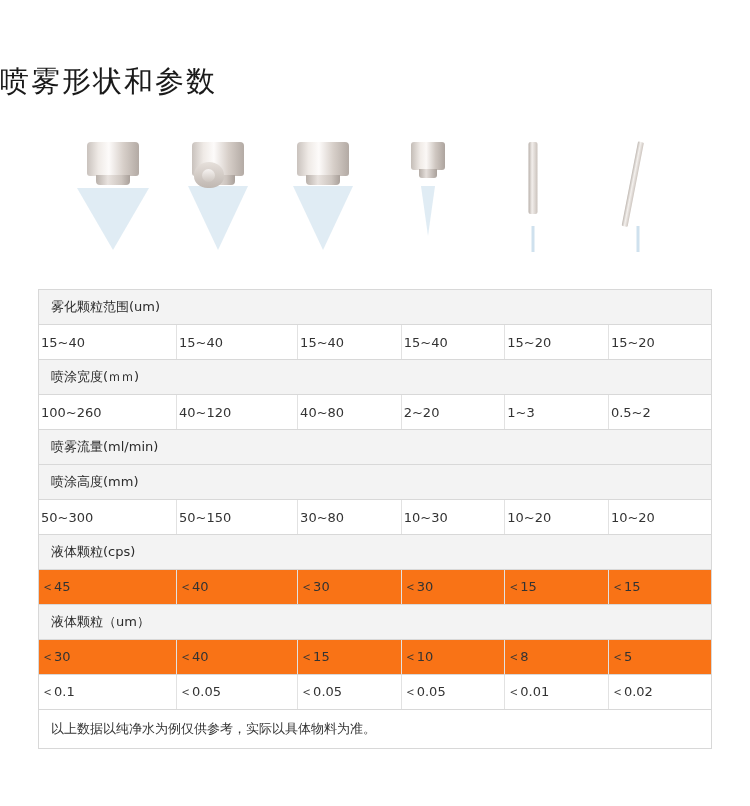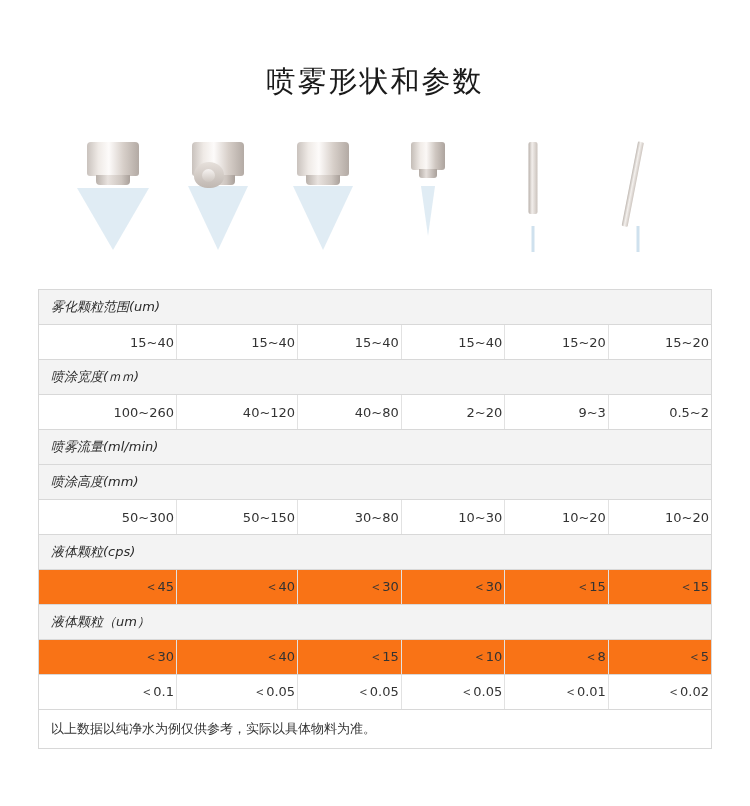--- a/index.html
+++ b/index.html
@@ -14,21 +14,20 @@
     color: #333;
     position: relative;
     overflow: hidden;
   }
   .page {
     width: 750px;
     height: 806px;
     position: relative;
   }
   .title {
-    text-align: center;
     font-size: 29px;
     color: #1a1a1a;
     letter-spacing: 2px;
     padding-top: 62px;
     font-weight: 400;
     font-family: "DejaVu Sans", sans-serif;
   }
   
   .nozzles {
     margin-top: 28px;
@@ -160,32 +159,31 @@
   table.spec {
     width: 100%;
     border-collapse: collapse;
     font-size: 13px;
     font-family: "DejaVu Sans", sans-serif;
   }
   table.spec td {
     border-right: 1px solid #e2e2e2;
     border-bottom: 1px solid #d8d8d8;
     height: 34px;
-    text-align: right;
+    text-align: left;
     color: #333;
     padding: 0 2px;
   }
   table.spec td:last-child { border-right: none; }
   tr.head td {
     text-align: left;
     padding-left: 12px;
     background: #f3f3f3;
     font-size: 13px;
     color: #2b2b2b;
-    font-style: italic;
   }
   tr.alt td { background: #f97316; }
   .note {
     border: 1px solid #d8d8d8;
     border-top: none;
     margin: 0 38px;
     height: 38px;
     line-height: 38px;
     padding-left: 12px;
     font-size: 13px;
@@ -264,21 +262,21 @@
         </tr>
 
         <tr class="head">
           <td colspan="6">喷涂宽度(ｍｍ)</td>
         </tr>
         <tr>
           <td>100~260</td>
           <td>40~120</td>
           <td>40~80</td>
           <td>2~20</td>
-          <td>9~3</td>
+          <td>1~3</td>
           <td>0.5~2</td>
         </tr>
 
         <tr class="head">
           <td colspan="6">喷雾流量(ml/min)</td>
         </tr>
 
         <tr class="head">
           <td colspan="6">喷涂高度(mm)</td>
         </tr>

